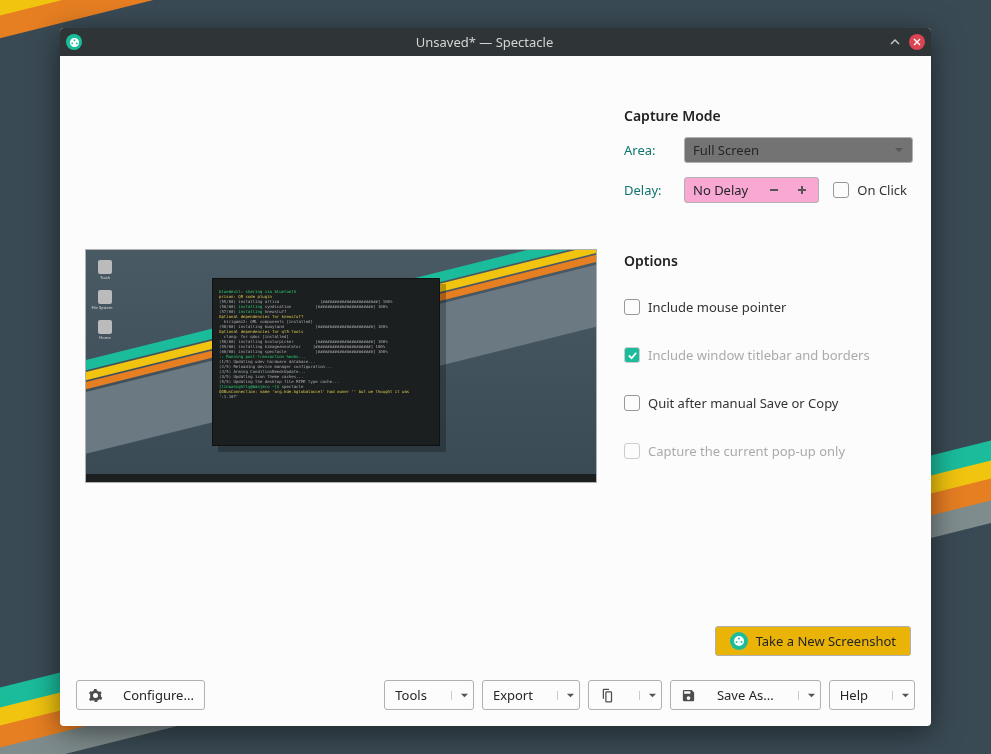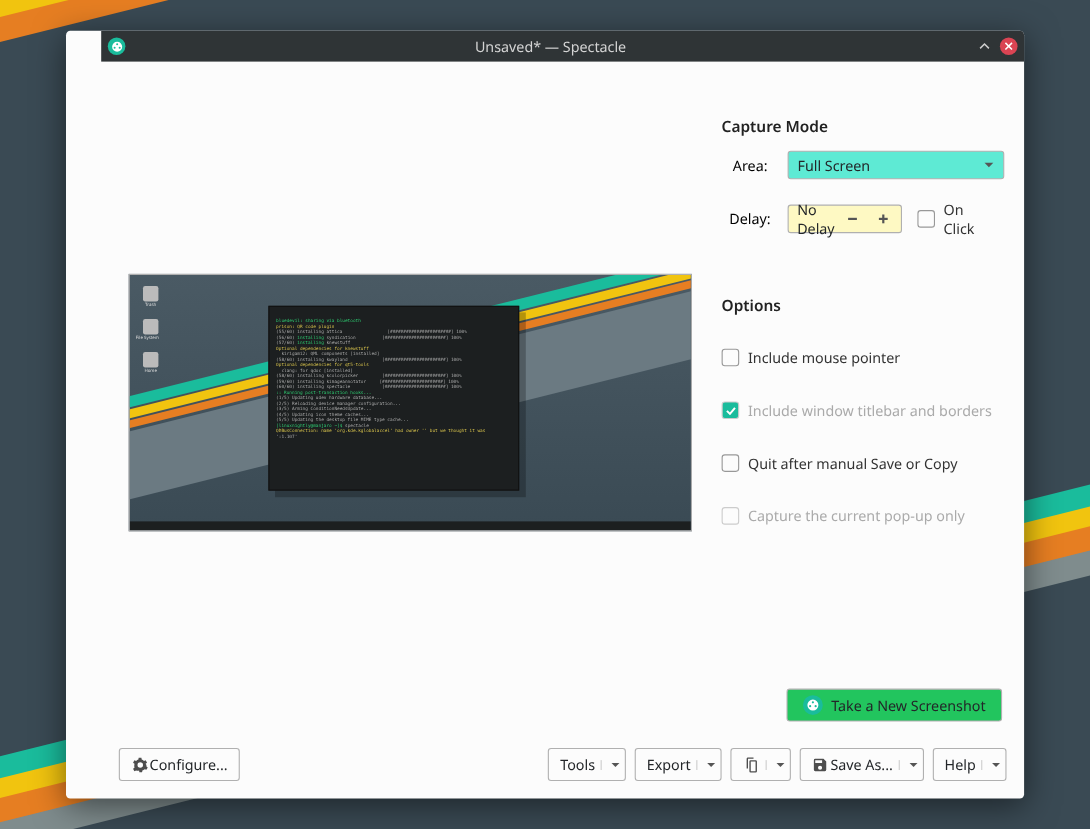--- a/index.html
+++ b/index.html
@@ -26,21 +26,20 @@
 
   .window {
     position: absolute;
     left: 60px; top: 28px;
     width: 871px; height: 698px;
     background: #fcfcfc;
     border-radius: 4px;
     box-shadow: 0 6px 30px rgba(0,0,0,.5);
     display: flex; flex-direction: column;
     overflow: hidden;
-    padding-left: 32px;
   }
 
   .titlebar {
     height: 28px;
     background: #2f3436;
     color: #d0d0d0;
     display: flex; align-items: center;
     padding: 0 6px;
     gap: 6px;
   }
@@ -89,58 +88,58 @@
 
   .controls-col {
     flex:1; display:flex; flex-direction:column; gap:6px;
     padding-top: 34px;
     padding-right: 2px;
   }
 
   .group-title { font-weight:600; font-size:14px; margin-bottom:6px; color:#222;}
 
   .row { display:flex; align-items:center; gap:8px; margin-bottom:6px;}
-  .row .lbl { width:52px; text-align:center; font-size:13px; color:#000000;}
+  .row .lbl { width:52px; text-align:left; font-size:13px; color:#0f766e;}
 
   .combo {
-    flex:1; height:26px; border:1px solid #b0b0b0; border-radius:3px; background:#5eead4;
+    flex:1; height:26px; border:1px solid #b0b0b0; border-radius:3px; background:#737373;
     display:flex; align-items:center; padding:0 8px; position:relative;
   }
   .combo .caret { position:absolute; right:8px; top:50%; transform:translateY(-50%);}
   .combo .caret svg{width:10px;height:10px;fill:#555;}
 
   .spinner {
-    flex:1; height:26px; border:1px solid #b0b0b0; border-radius:3px; background:#fef9c3;
+    flex:1; height:26px; border:1px solid #b0b0b0; border-radius:3px; background:#f9a8d4;
     display:flex; align-items:center; padding:0 4px 0 8px; gap:4px;
   }
   .spinner .val{flex:1;}
   .spinbtn{width:24px;height:20px;display:flex;align-items:center;justify-content:center;color:#555;cursor:pointer;}
 
   .check-row{display:flex;align-items:center;gap:8px;margin-bottom:8px;margin-top:16px;}
   .checkbox{width:16px;height:16px;border:1px solid #989898;border-radius:3px;background:#fcfcfc;display:flex;align-items:center;justify-content:center;flex-shrink:0;}
   .checkbox.checked{background:#1abc9c;border-color:#16a085;}
   .checkbox.checked svg{width:11px;height:11px;fill:#fff;}
   .checkbox.disabled{border-color:#ccc;}
   .check-label{font-size:13px;color:#333;}
   .check-label.disabled{color:#aaa;}
 
   .screenshot-btn-row{display:flex;justify-content:flex-end;margin-top:auto;margin-bottom:4px;padding-right:2px;}
   .primary-btn{
-    height:30px;border:1px solid #b0b0b0;border-radius:3px;background:#22c55e;
+    height:30px;border:1px solid #b0b0b0;border-radius:3px;background:#eab308;
     display:flex;align-items:center;gap:8px;padding:0 14px;cursor:pointer;
   }
   .primary-btn .ic{width:18px;height:18px;border-radius:50%;background:#1abc9c;display:flex;align-items:center;justify-content:center;}
   .primary-btn .ic svg{width:12px;height:12px;fill:#fff;}
 
   .toolbar {
     display:flex; gap:8px; padding-top:10px;
   }
   .tbtn{
     height:30px;border:1px solid #b0b0b0;border-radius:3px;background:#fcfcfc;
-    display:flex;align-items:center;gap:1px;padding:0 10px;cursor:pointer;
+    display:flex;align-items:center;gap:20px;padding:0 10px;cursor:pointer;
     font-size:13px;color:#232629;
   }
   .tbtn .ticon{width:16px;height:16px;display:flex;align-items:center;justify-content:center;}
   .tbtn .ticon svg{width:15px;height:15px;fill:#4d4d4d;}
   .tbtn.split{padding-right:4px;}
   .tbtn .splitarrow{border-left:1px solid #ccc;padding-left:8px;margin-left:4px;display:flex;align-items:center;}
   .tbtn .splitarrow svg{width:9px;height:9px;fill:#555;}
   .toolbar .spacer{flex:1;}
 </style>
 </head>

